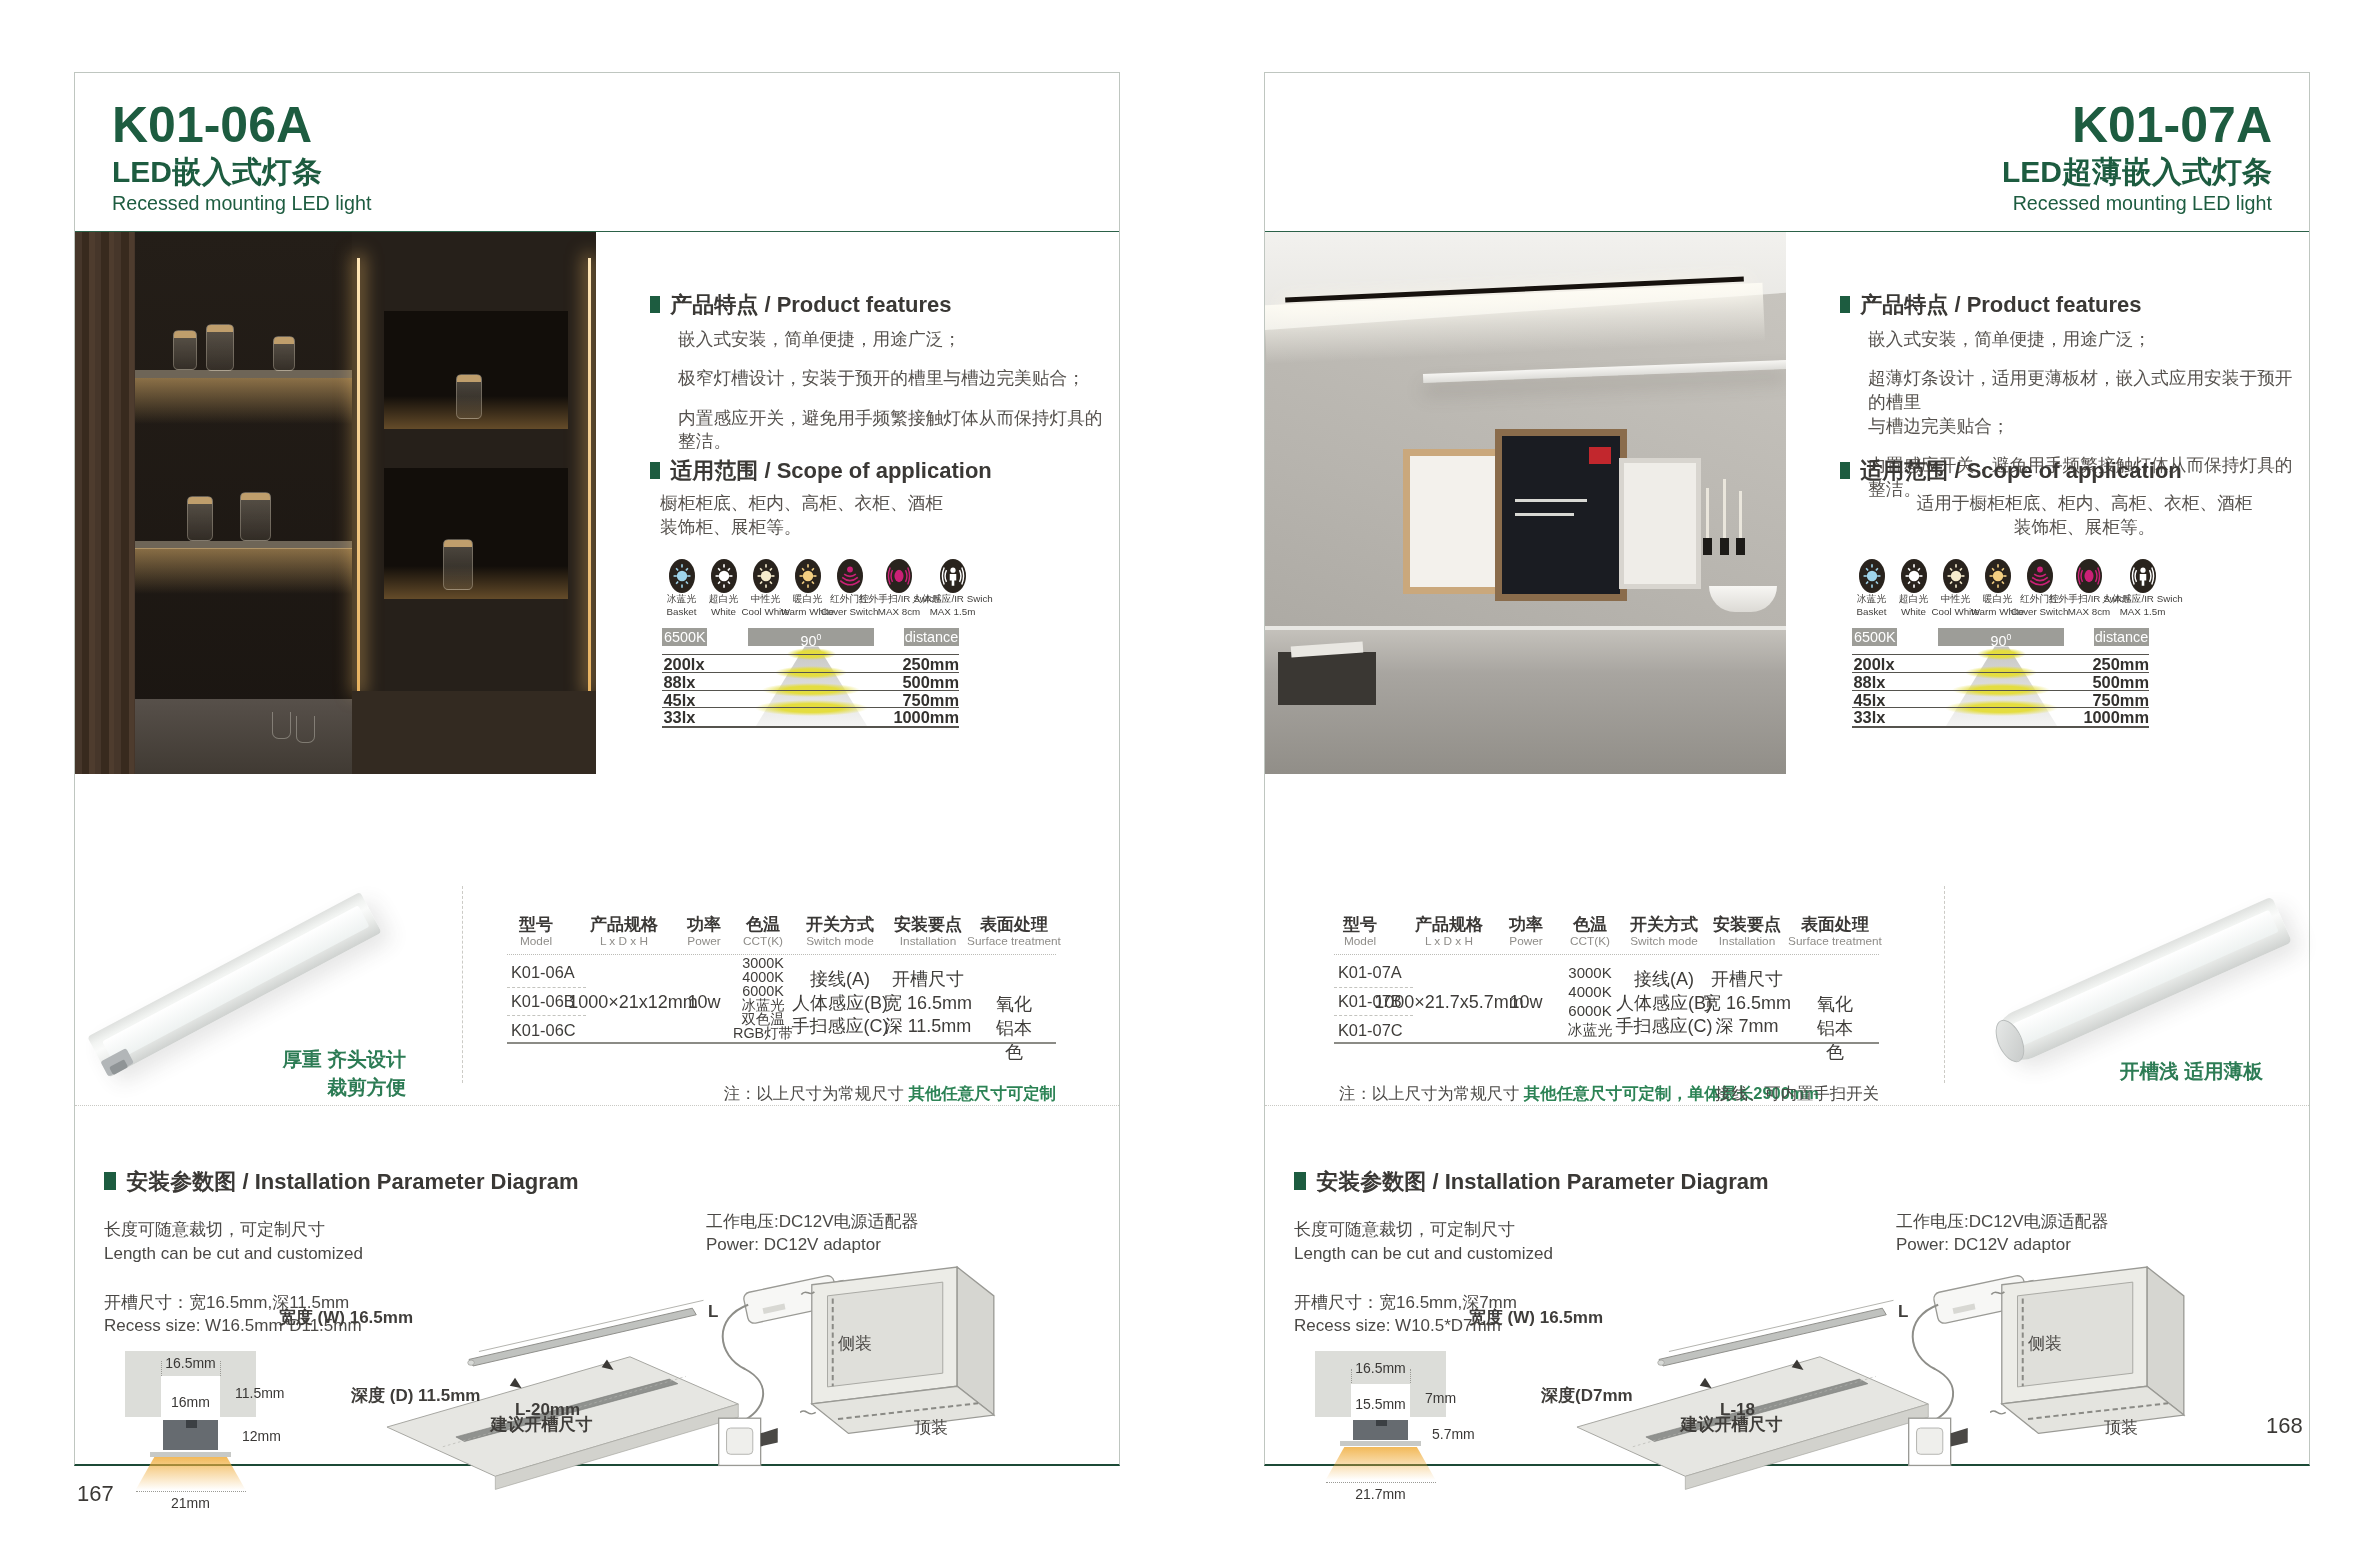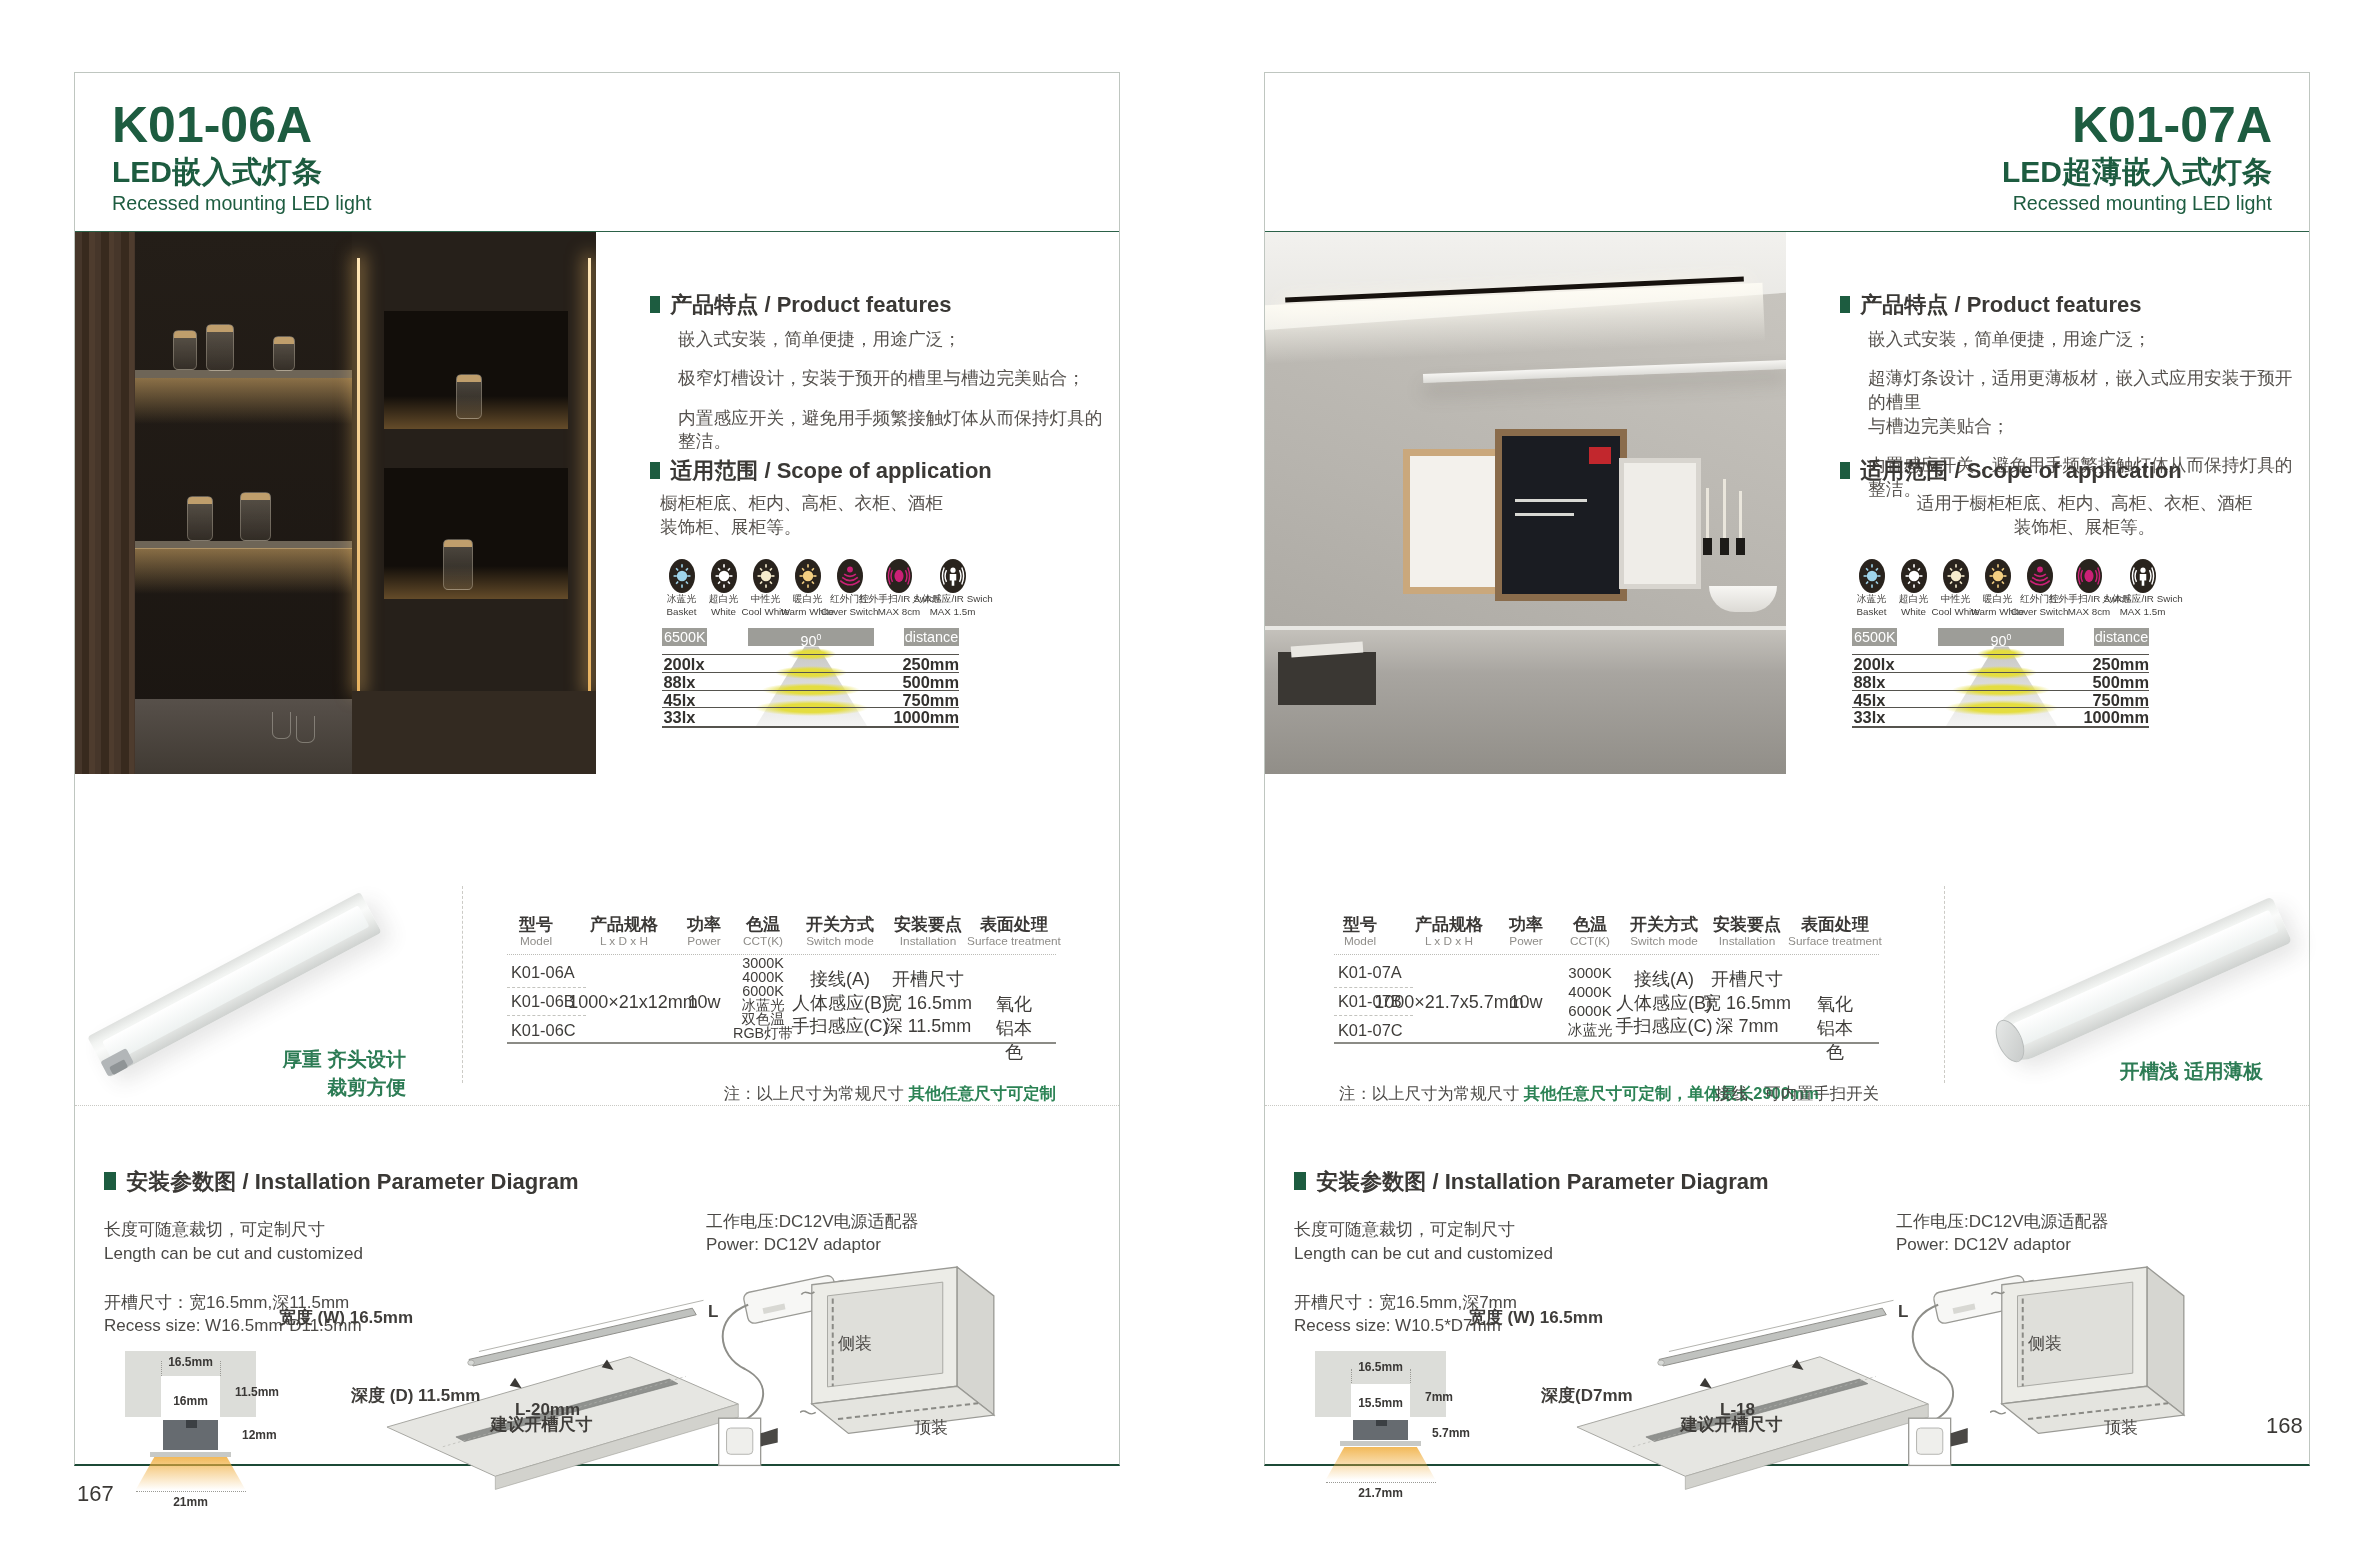--- a/index.html
+++ b/index.html
@@ -58,21 +58,21 @@
   .tmodel{position:absolute;left:3.9px;font-size:16.4px;color:#3f3d3a;white-space:nowrap;}
   .mdash{position:absolute;left:0;width:79px;border-top:1.3px dashed #c4c4bf;}
   .tbot{position:absolute;top:129px;left:0;right:0;height:2px;background:#8b8b86;}
   .td{position:absolute;transform:translateX(-50%);text-align:center;font-size:18px;color:#3f3d3a;white-space:pre-line;}
   .note{position:absolute;top:1010px;font-size:16.4px;white-space:nowrap;}
   .np{color:#4b4946;} .ng{color:#2c8355;font-weight:bold;}
   .hsep{position:absolute;left:0;right:0;top:1032px;border-top:1.3px dotted #c9c9c4;}
 
   
   .itxt{position:absolute;font-size:17px;color:#4b4946;white-space:nowrap;}
-  .dimtx{position:absolute;font-size:12px;font-weight:bold;color:#3a3836;white-space:nowrap;}
+  .dimtx{position:absolute;font-size:14px;font-weight:normal;color:#3a3836;white-space:nowrap;}
   .lbl{position:absolute;font-size:17px;color:#3f3d3a;font-weight:bold;white-space:nowrap;}
   .cross{position:absolute;width:263px;height:203px;}
   .panel{position:absolute;left:13px;top:7.9px;width:131px;height:66px;background:#dcddd9;}
   .notch{position:absolute;left:49px;top:33px;width:59px;height:41px;background:#fff;}
   .lbody{position:absolute;left:51px;top:77px;width:55px;height:30px;background:#666b70;}
   .bnotch{position:absolute;left:74px;top:77px;width:10.5px;height:7.9px;background:#3b3f43;}
   .flange{position:absolute;left:38px;top:109px;width:81px;height:5.3px;background:#c7c9c6;}
   .beam{position:absolute;left:23.6px;top:114px;width:110px;height:33px;
     clip-path:polygon(17% 0,83% 0,100% 100%,0 100%);
     background:linear-gradient(180deg,rgba(240,173,60,.85),rgba(251,226,154,0));}

